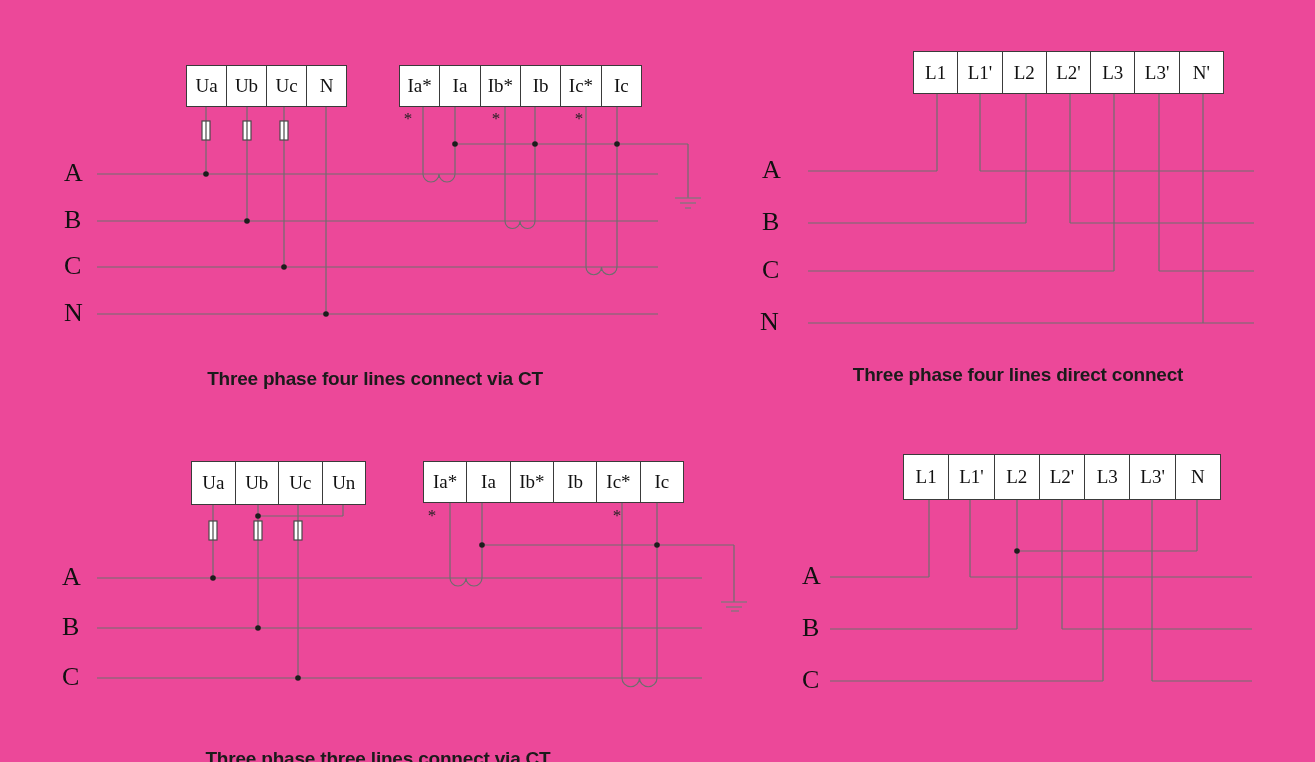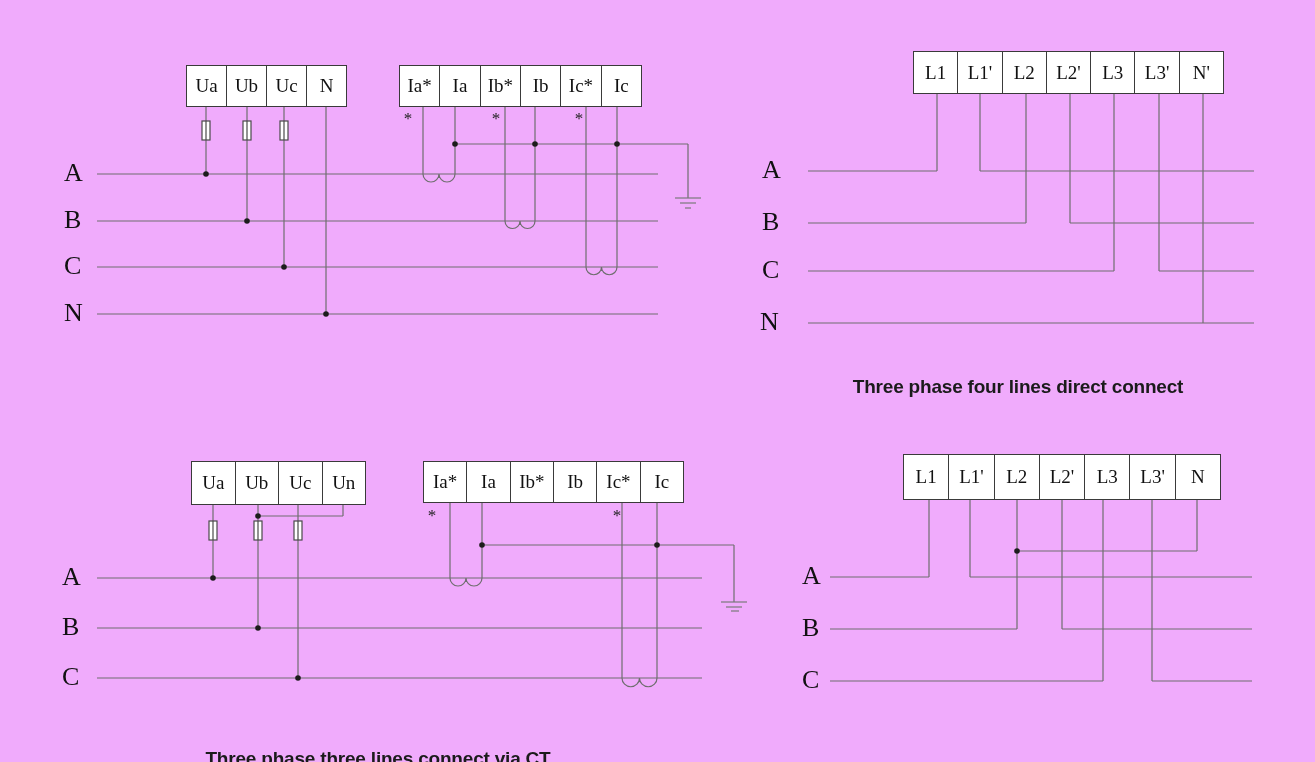--- a/index.html
+++ b/index.html
@@ -1,16 +1,16 @@
 <!DOCTYPE html>
 <html><head>
 <meta charset="utf-8">
 <style>
   html,body{margin:0;padding:0;background:#fff;}
-  #page{position:relative;width:1315px;height:762px;background:#f0abfc;overflow:hidden;
+  #page{position:relative;width:1315px;height:762px;background:#ec4899;overflow:hidden;
         font-family:"Liberation Serif","DejaVu Serif",serif;color:#111;}
   #wires{position:absolute;left:0;top:0;width:1315px;height:762px;}
   .strip{position:absolute;display:flex;border:1px solid #3a3a3a;background:#fff;box-sizing:border-box;}
   .strip .cell{flex:1;display:flex;align-items:center;justify-content:center;
                border-right:1px solid #3a3a3a;font-size:19px;white-space:nowrap;}
   .strip .cell:last-child{border-right:none;}
   .phase-label{position:absolute;transform:translateY(-54%);font-size:26px;line-height:1;}
   .caption{position:absolute;transform:translateX(-50%);white-space:nowrap;
            font-family:"Liberation Sans","DejaVu Sans",sans-serif;font-weight:bold;
            font-size:19px;letter-spacing:-0.2px;color:#1b1b1b;}
@@ -176,35 +176,36 @@
     <div class="cell">Ic</div>
   </div>
   <div class="star" style="left:402px;top:110px;">*</div>
   <div class="star" style="left:490px;top:110px;">*</div>
   <div class="star" style="left:573px;top:110px;">*</div>
 
   <div class="phase-label" style="left:64px;top:174px;">A</div>
   <div class="phase-label" style="left:64px;top:221px;">B</div>
   <div class="phase-label" style="left:64px;top:267px;">C</div>
   <div class="phase-label" style="left:64px;top:314px;">N</div>
+  <div class="caption" style="left:375px;top:368px;">Three phase four lines connect via CT</div>
 
   <div class="strip" style="left:913px;top:51px;width:311px;height:43px;">
     <div class="cell">L1</div>
     <div class="cell">L1'</div>
     <div class="cell">L2</div>
     <div class="cell">L2'</div>
     <div class="cell">L3</div>
     <div class="cell">L3'</div>
     <div class="cell">N'</div>
   </div>
   <div class="phase-label" style="left:762px;top:171px;">A</div>
   <div class="phase-label" style="left:762px;top:223px;">B</div>
   <div class="phase-label" style="left:762px;top:271px;">C</div>
   <div class="phase-label" style="left:760px;top:323px;">N</div>
-  <div class="caption" style="left:1018px;top:376px;text-align:center;">Three phase four lines direct connect</div>
+  <div class="caption" style="left:1018px;top:364px;text-align:center;">Three phase four lines direct connect</div>
 
   <div class="strip" style="left:191px;top:461px;width:175px;height:44px;">
     <div class="cell">Ua</div>
     <div class="cell">Ub</div>
     <div class="cell">Uc</div>
     <div class="cell">Un</div>
   </div>
   <div class="strip" style="left:423px;top:461px;width:261px;height:42px;">
     <div class="cell">Ia*</div>
     <div class="cell">Ia</div>

